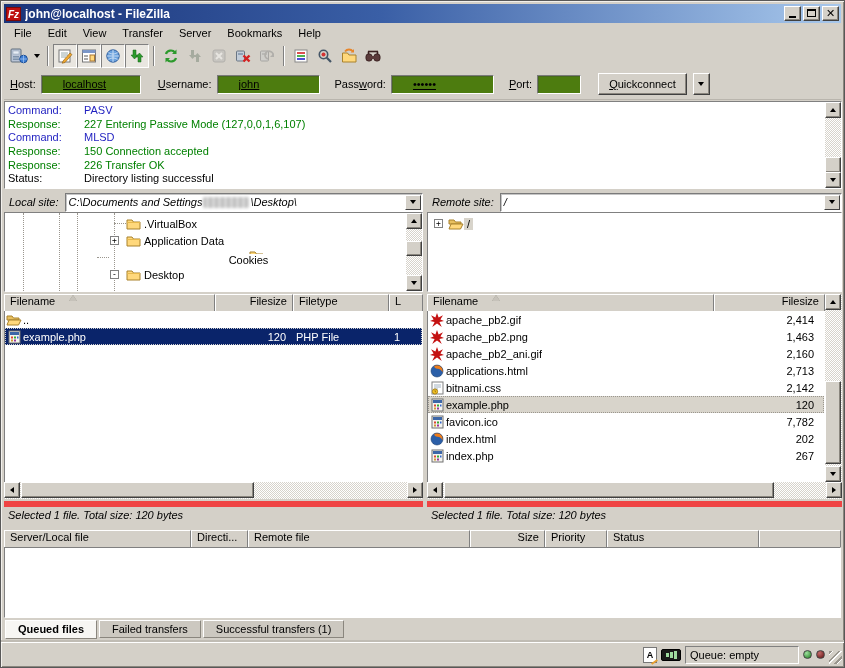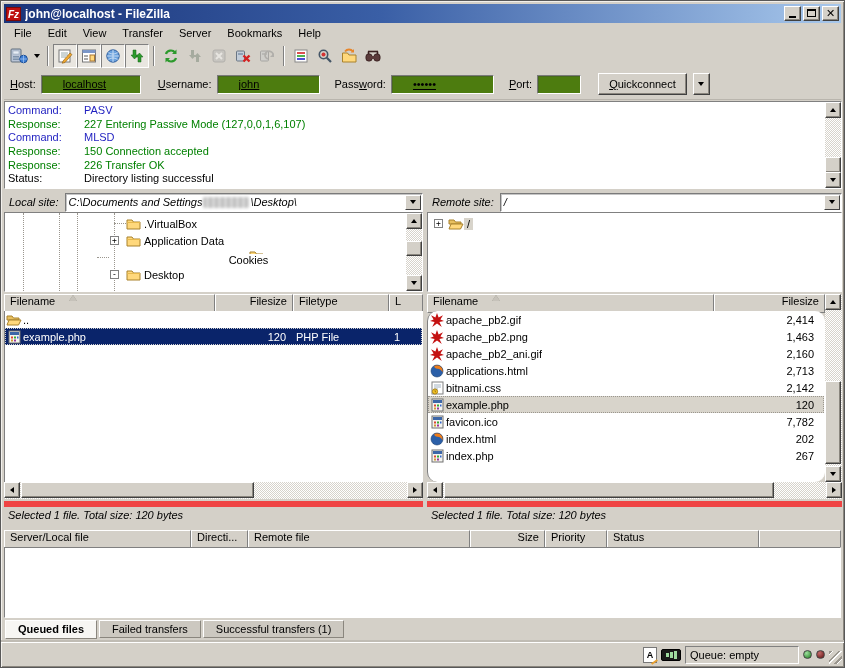--- a/index.html
+++ b/index.html
@@ -452,21 +452,21 @@
   <div class="hrow" style="left:426px;top:293px;width:398px;">
     <div class="hcell" style="flex:0 0 287px;">
         <span>Filename</span>
         <span class="sortarr"></span>
       </div>
     <div class="hcell num" style="flex:1;">
         <span>Filesize</span>
       </div>
   </div>
 
-  <div class="listbody" style="left:426px;top:310px;width:398px;height:171px;border-radius:10px;">
+  <div class="listbody" style="left:426px;top:310px;width:398px;height:171px;">
     <div class="frow">
       <div class="r-name">
           <span class="icon">
             <svg width="14" height="14">
               <path d="M7 0l1.6 4.6L13 2.2 10.4 6.4 14 8l-4.6.9L11.8 14 7 10.4 2.2 14l2.4-5.1L0 8l3.6-1.6L1 2.2l4.4 2.4z" fill="#c41212"></path>
             </svg>
           </span>
           <span class="fname">apache_pb2.gif</span>
         </div>
       <div class="r-size">2,414</div>

